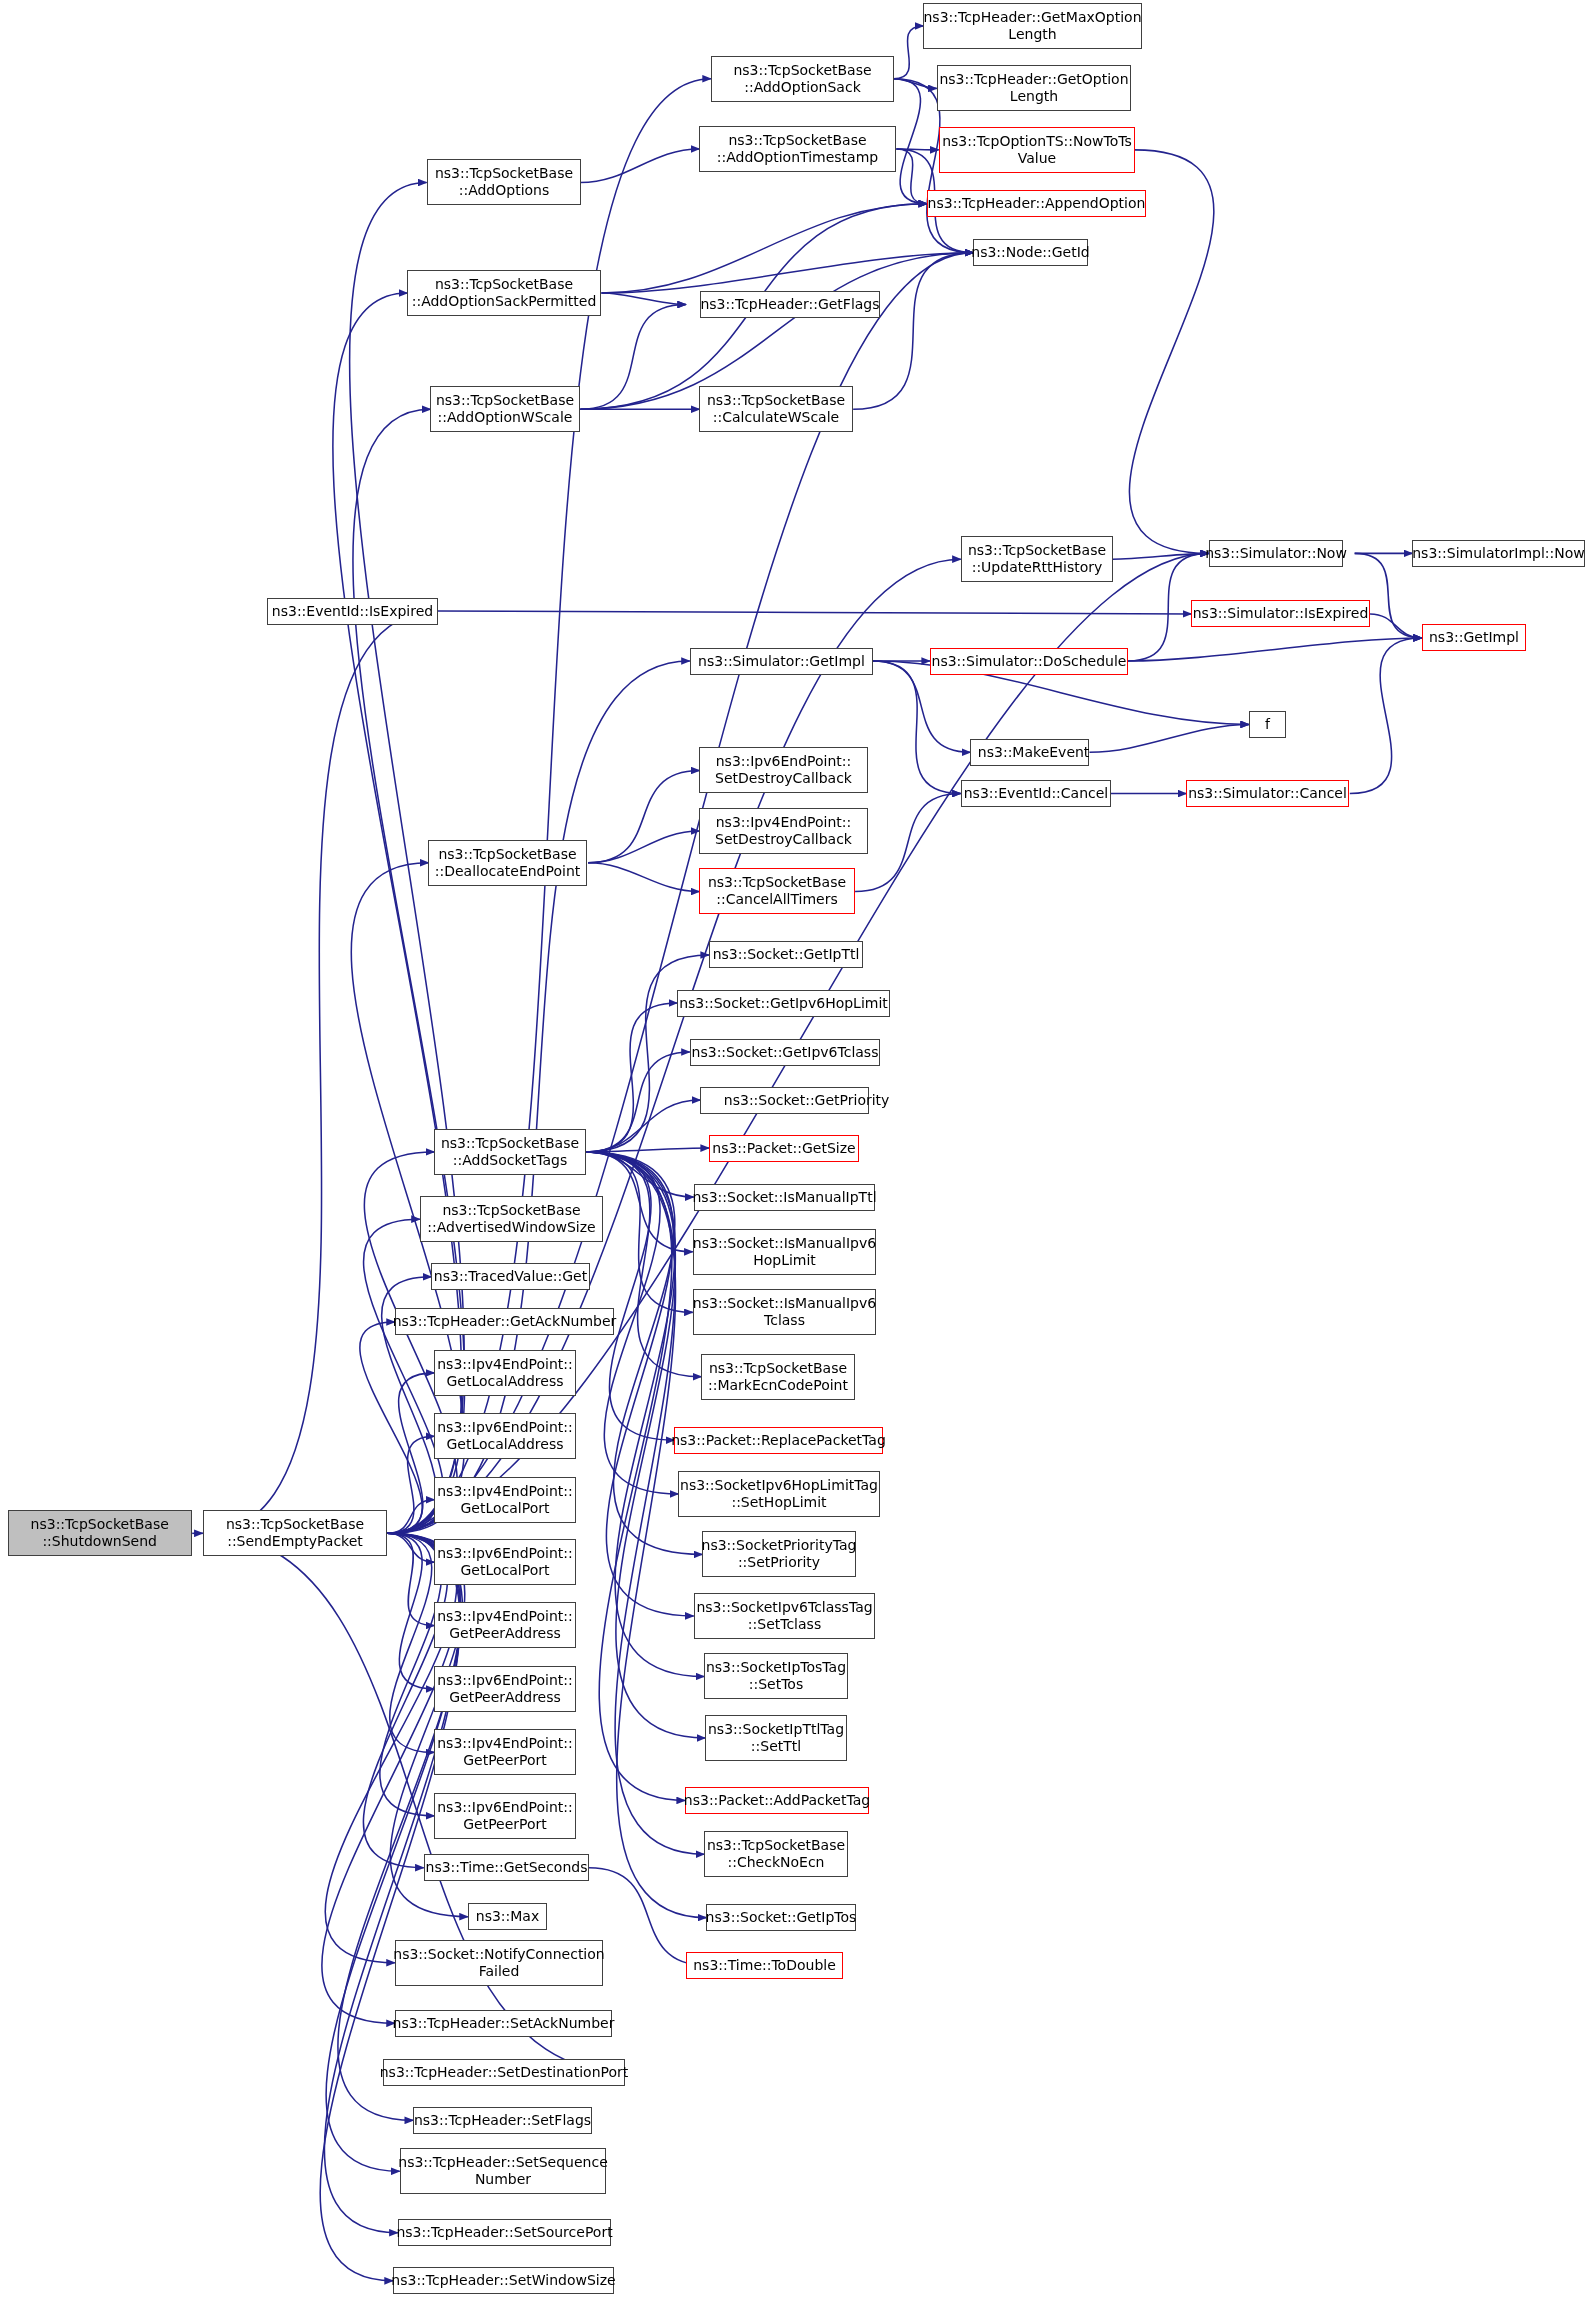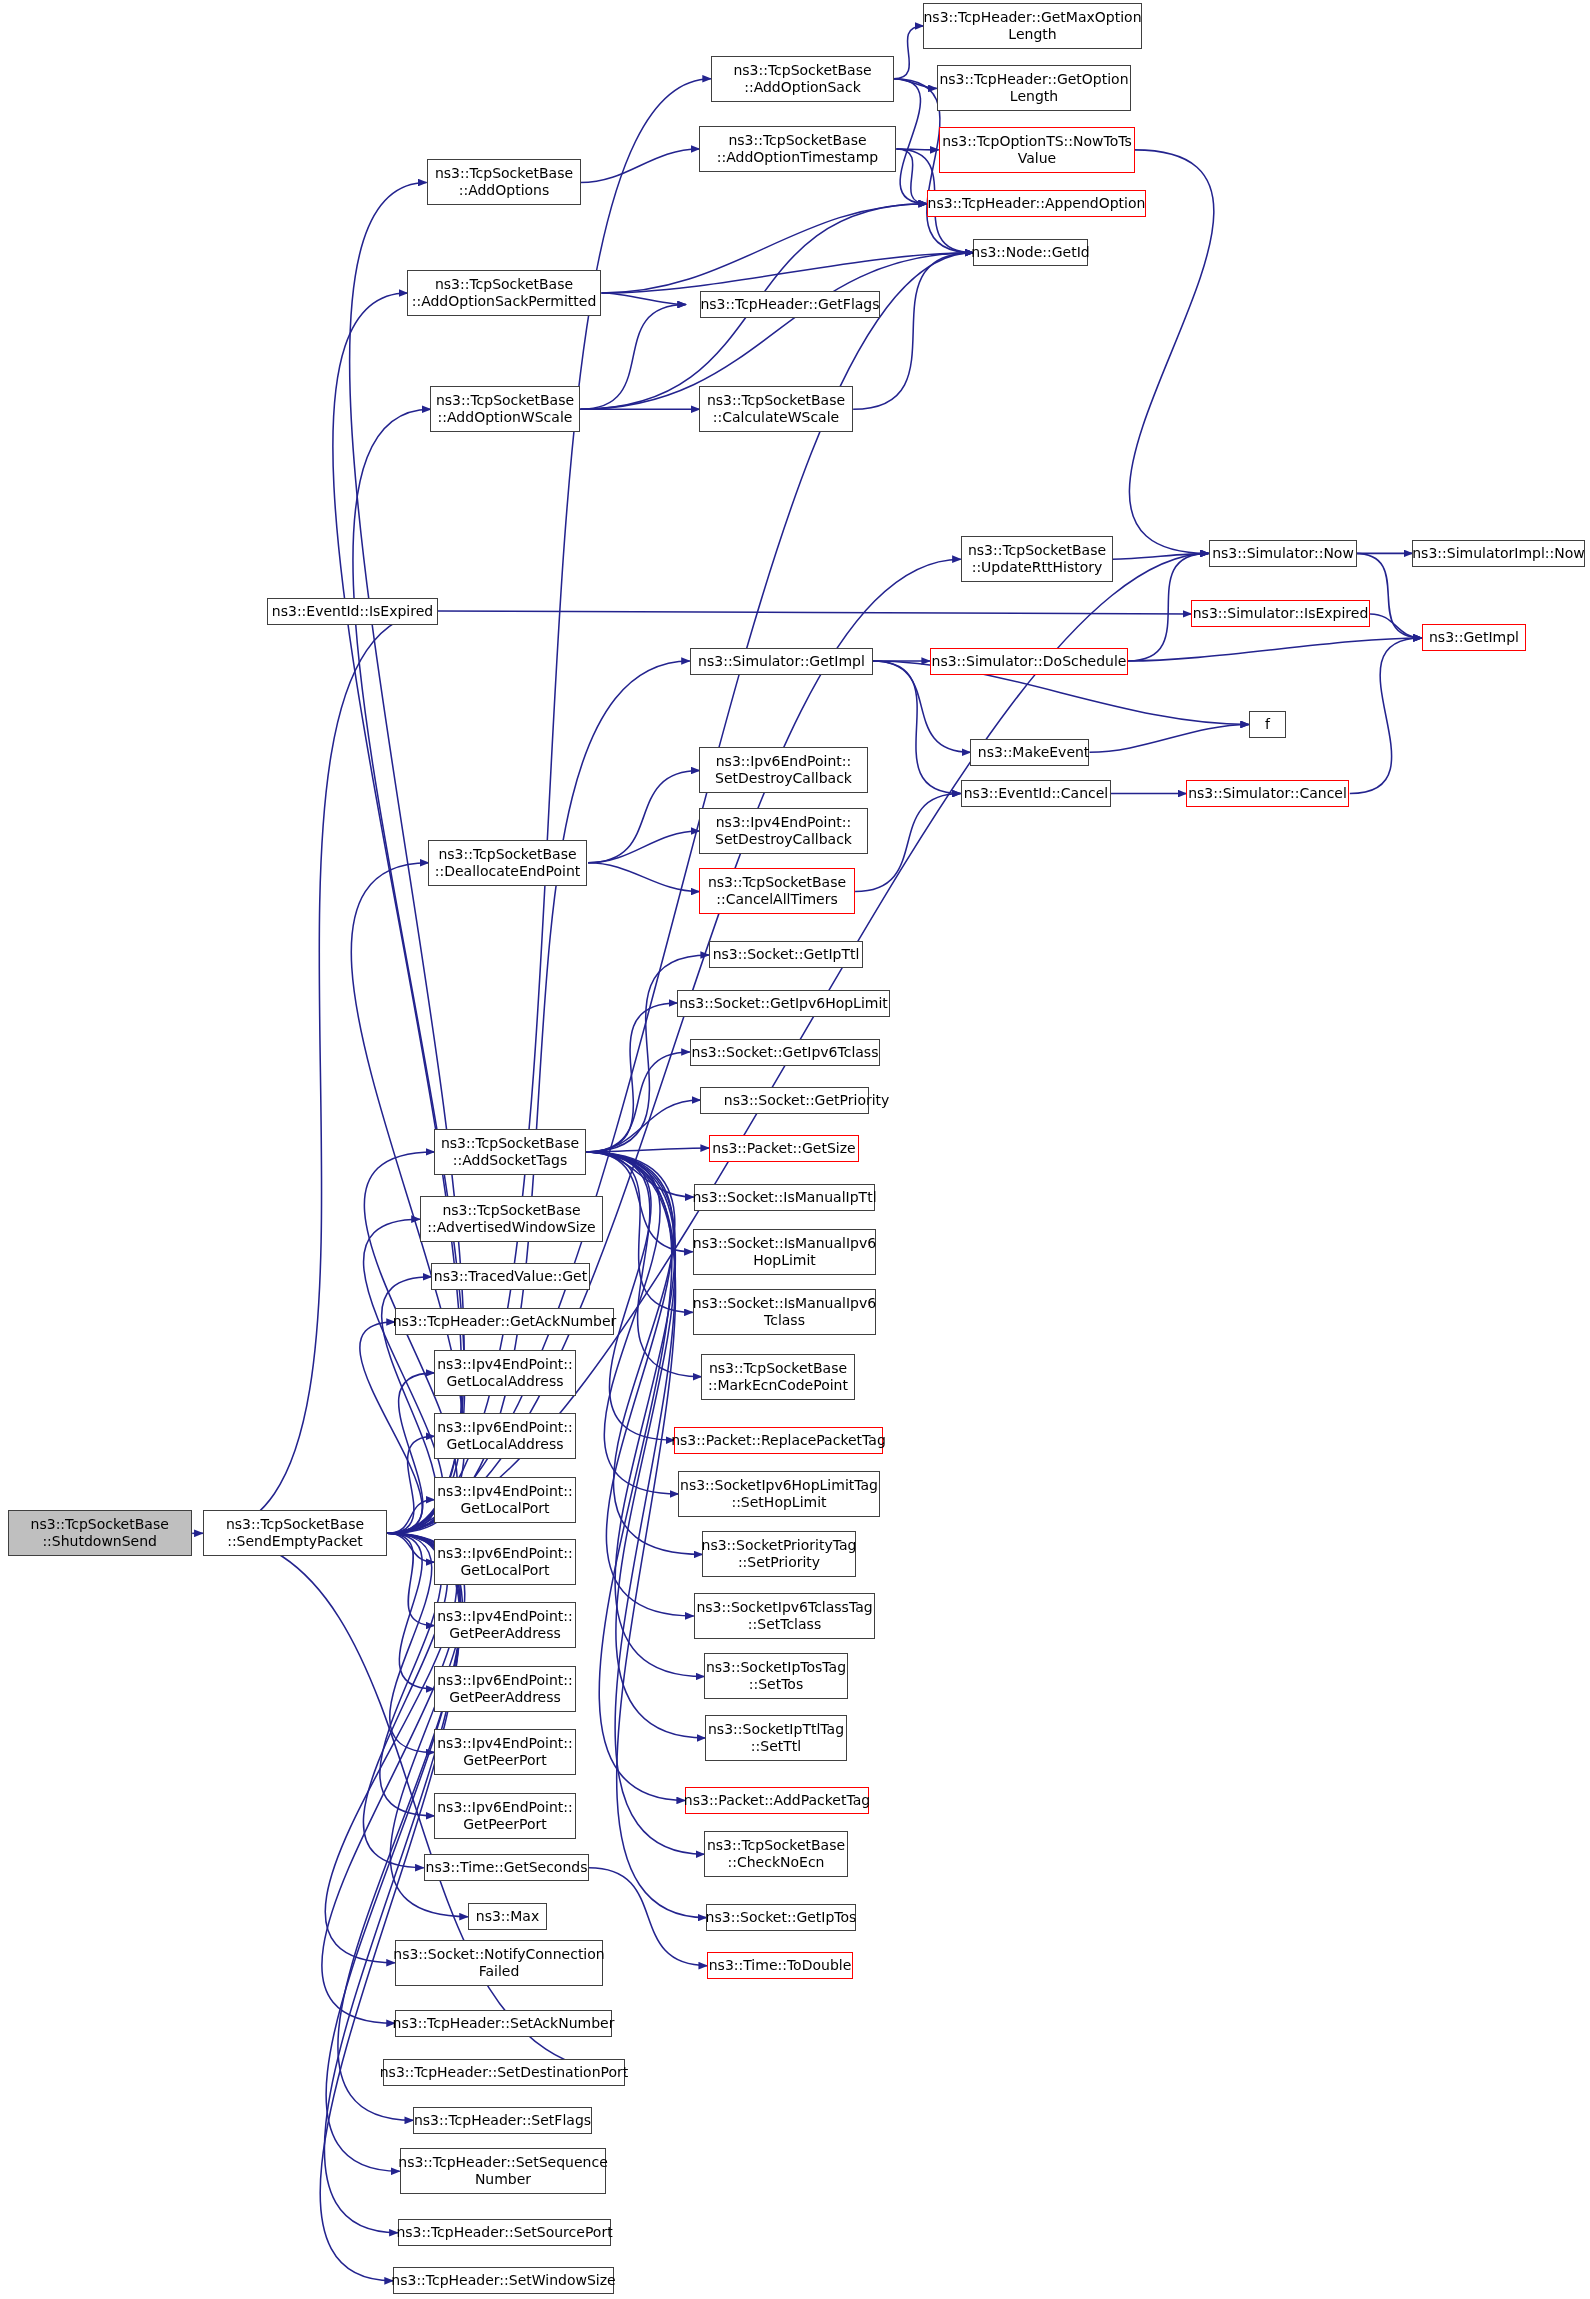--- a/index.html
+++ b/index.html
@@ -132,21 +132,21 @@
       <div class="node" style="left: 973px; top: 239px; width: 115px; height: 27px;">ns3::Node::GetId</div>
       <div class="node" style="left: 407px; top: 270px; width: 194px; height: 46px;">ns3::TcpSocketBase
 ::AddOptionSackPermitted</div>
       <div class="node" style="left: 700px; top: 291px; width: 180px; height: 27px;">ns3::TcpHeader::GetFlags</div>
       <div class="node" style="left: 430px; top: 386px; width: 150px; height: 46px;">ns3::TcpSocketBase
 ::AddOptionWScale</div>
       <div class="node" style="left: 699px; top: 386px; width: 154px; height: 46px;">ns3::TcpSocketBase
 ::CalculateWScale</div>
       <div class="node" style="left: 961px; top: 536px; width: 152px; height: 46px;">ns3::TcpSocketBase
 ::UpdateRttHistory</div>
-      <div class="node" style="left: 1209px; top: 540px; width: 148px; height: 27px;">ns3::Simulator::Now</div>
+      <div class="node" style="left: 1209px; top: 540px; width: 134px; height: 27px;">ns3::Simulator::Now</div>
       <div class="node" style="left: 1412px; top: 540px; width: 173px; height: 27px;">ns3::SimulatorImpl::Now</div>
       <div class="node" style="left: 267px; top: 598px; width: 171px; height: 27px;">ns3::EventId::IsExpired</div>
       <div class="node red" style="left: 1191px; top: 600px; width: 179px; height: 27px;">ns3::Simulator::IsExpired</div>
       <div class="node red" style="left: 1422px; top: 624px; width: 104px; height: 27px;">ns3::GetImpl</div>
       <div class="node" style="left: 690px; top: 648px; width: 183px; height: 27px;">ns3::Simulator::GetImpl</div>
       <div class="node red" style="left: 930px; top: 648px; width: 198px; height: 27px;">ns3::Simulator::DoSchedule</div>
       <div class="node" style="left: 1249px; top: 711px; width: 37px; height: 27px;">f</div>
       <div class="node" style="left: 970px; top: 739px; width: 119px; height: 27px; padding-left: 12px;">ns3::MakeEvent</div>
       <div class="node red" style="left: 1186px; top: 780px; width: 163px; height: 27px;">ns3::Simulator::Cancel</div>
       <div class="node" style="left: 961px; top: 780px; width: 150px; height: 27px;">ns3::EventId::Cancel</div>
@@ -180,21 +180,21 @@
       <div class="node" style="left: 694px; top: 1593px; width: 181px; height: 46px;">ns3::SocketIpv6TclassTag
 ::SetTclass</div>
       <div class="node" style="left: 704px; top: 1653px; width: 144px; height: 46px;">ns3::SocketIpTosTag
 ::SetTos</div>
       <div class="node" style="left: 705px; top: 1715px; width: 142px; height: 46px;">ns3::SocketIpTtlTag
 ::SetTtl</div>
       <div class="node red" style="left: 685px; top: 1787px; width: 184px; height: 27px;">ns3::Packet::AddPacketTag</div>
       <div class="node" style="left: 704px; top: 1831px; width: 144px; height: 46px;">ns3::TcpSocketBase
 ::CheckNoEcn</div>
       <div class="node" style="left: 706px; top: 1904px; width: 150px; height: 27px;">ns3::Socket::GetIpTos</div>
-      <div class="node red" style="left: 707px; top: 1952px; width: 146px; height: 27px;">ns3::Time::ToDouble</div>
+      <div class="node red" style="left: 686px; top: 1952px; width: 157px; height: 27px;">ns3::Time::ToDouble</div>
       <div class="node" style="left: 420px; top: 1196px; width: 183px; height: 46px;">ns3::TcpSocketBase
 ::AdvertisedWindowSize</div>
       <div class="node" style="left: 431px; top: 1263px; width: 159px; height: 27px;">ns3::TracedValue::Get</div>
       <div class="node" style="left: 395px; top: 1308px; width: 219px; height: 27px;">ns3::TcpHeader::GetAckNumber</div>
       <div class="node" style="left: 434px; top: 1350px; width: 142px; height: 46px;">ns3::Ipv4EndPoint::
 GetLocalAddress</div>
       <div class="node" style="left: 434px; top: 1413px; width: 142px; height: 46px;">ns3::Ipv6EndPoint::
 GetLocalAddress</div>
       <div class="node" style="left: 434px; top: 1477px; width: 142px; height: 46px;">ns3::Ipv4EndPoint::
 GetLocalPort</div>

